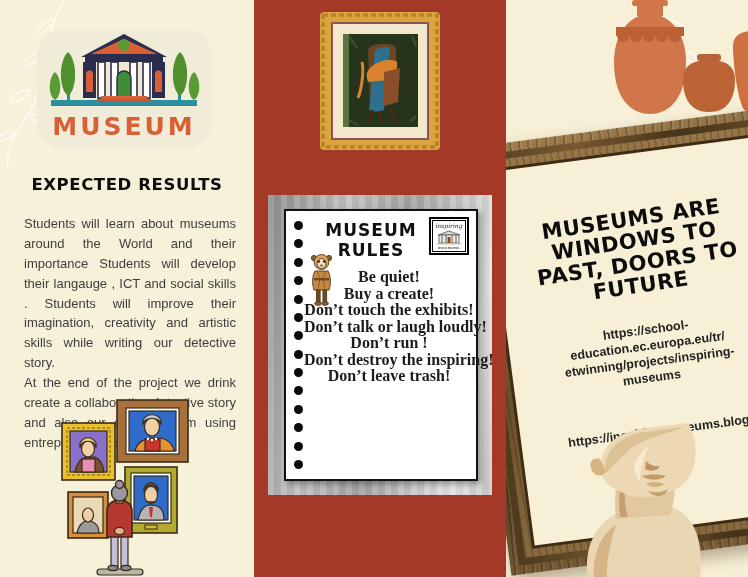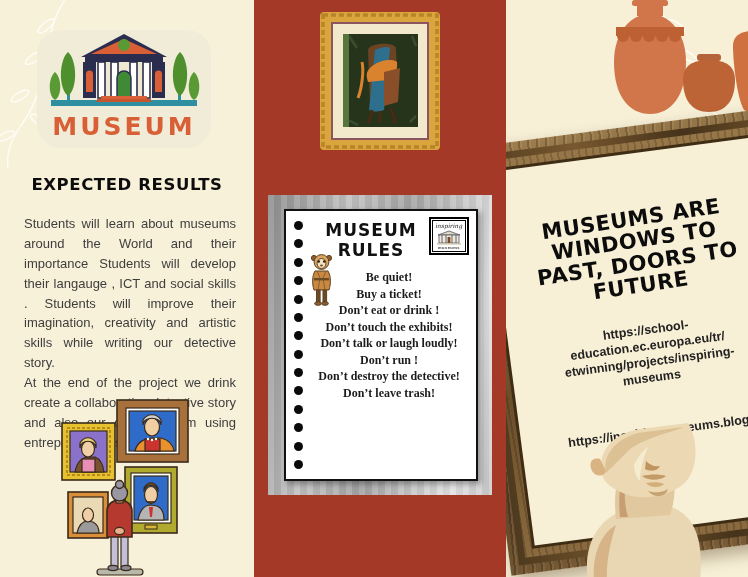--- a/index.html
+++ b/index.html
@@ -42,21 +42,21 @@
     background:#fff;padding:1px;box-sizing:border-box;}
   .badge-in{width:100%;height:100%;border:1px solid #000;box-sizing:border-box;
     display:flex;flex-direction:column;align-items:center;justify-content:space-between;
     padding:1px 0;overflow:hidden;}
   .badge-top{font-family:"DejaVu Serif","Liberation Serif",serif;font-style:italic;
     font-size:6px;color:#222;}
   .badge-bottom{font-size:4px;font-weight:bold;letter-spacing:.5px;color:#333;}
   .mascot{position:absolute;left:22px;top:41px;}
   .rules-list{position:absolute;left:18px;right:2px;top:58px;margin:0;padding:0;
     list-style:none;text-align:center;font-family:"Liberation Serif",serif;font-weight:bold;
-    font-size:12px;line-height:16.5px;color:#1c1c1c;white-space:nowrap;}
+    font-size:16px;line-height:16.5px;color:#1c1c1c;white-space:nowrap;}
 
   
   .branch-right{right:22px;top:4px;}
   .vases{position:absolute;left:95px;top:0;}
   .big-frame{position:absolute;left:-24px;top:126px;width:330px;height:430px;
     transform:rotate(-7.5deg);padding:9px;box-sizing:border-box;z-index:2;
     background:
       repeating-linear-gradient(92deg,rgba(0,0,0,.20) 0 2px,rgba(255,240,200,.08) 2px 4px,rgba(0,0,0,0) 4px 9px),
       linear-gradient(175deg,#a08050,#6b4f2c 25%,#8a6a3e 52%,#5e4326 78%,#7d5f38);
     box-shadow:4px 8px 16px rgba(60,35,10,.35);}
@@ -256,26 +256,25 @@
             <path d="M9,19 L12,26 L10,38 M18,19 L15,26 L17,38" fill="none" stroke="#8a5f32"></path>
             <rect x="6" y="26" width="15" height="2.4" fill="#6b4a26" stroke="none"></rect>
             <rect x="8.5" y="38" width="3.6" height="12" fill="#6b4a26"></rect>
             <rect x="15" y="38" width="3.6" height="12" fill="#6b4a26"></rect>
             <ellipse cx="10" cy="51.5" rx="3.4" ry="1.8" fill="#8a5f32"></ellipse>
             <ellipse cx="17" cy="51.5" rx="3.4" ry="1.8" fill="#8a5f32"></ellipse>
           </g>
         </svg>
         <ul class="rules-list">
           <li>Be quiet!</li>
-          <li>Buy a ticket!</li>
-          <li>Don’t eat or drink !</li>
+          <li>Buy a create!</li>
           <li>Don’t touch the exhibits!</li>
           <li>Don’t talk or laugh loudly!</li>
           <li>Don’t run !</li>
-          <li>Don’t destroy the detective!</li>
+          <li>Don’t destroy the inspiring!</li>
           <li>Don’t leave trash!</li>
         </ul>
       </div>
     </div>
   </section>
 
   <section class="panel panel-right">
 
     <svg class="branch branch-right" width="90" height="120" viewBox="0 0 90 120" fill="none" stroke="#ffffff" stroke-width="1.3" opacity="0.9">
       <path d="M20,2 C46,30 40,70 70,100 C78,108 84,114 86,118"></path>

